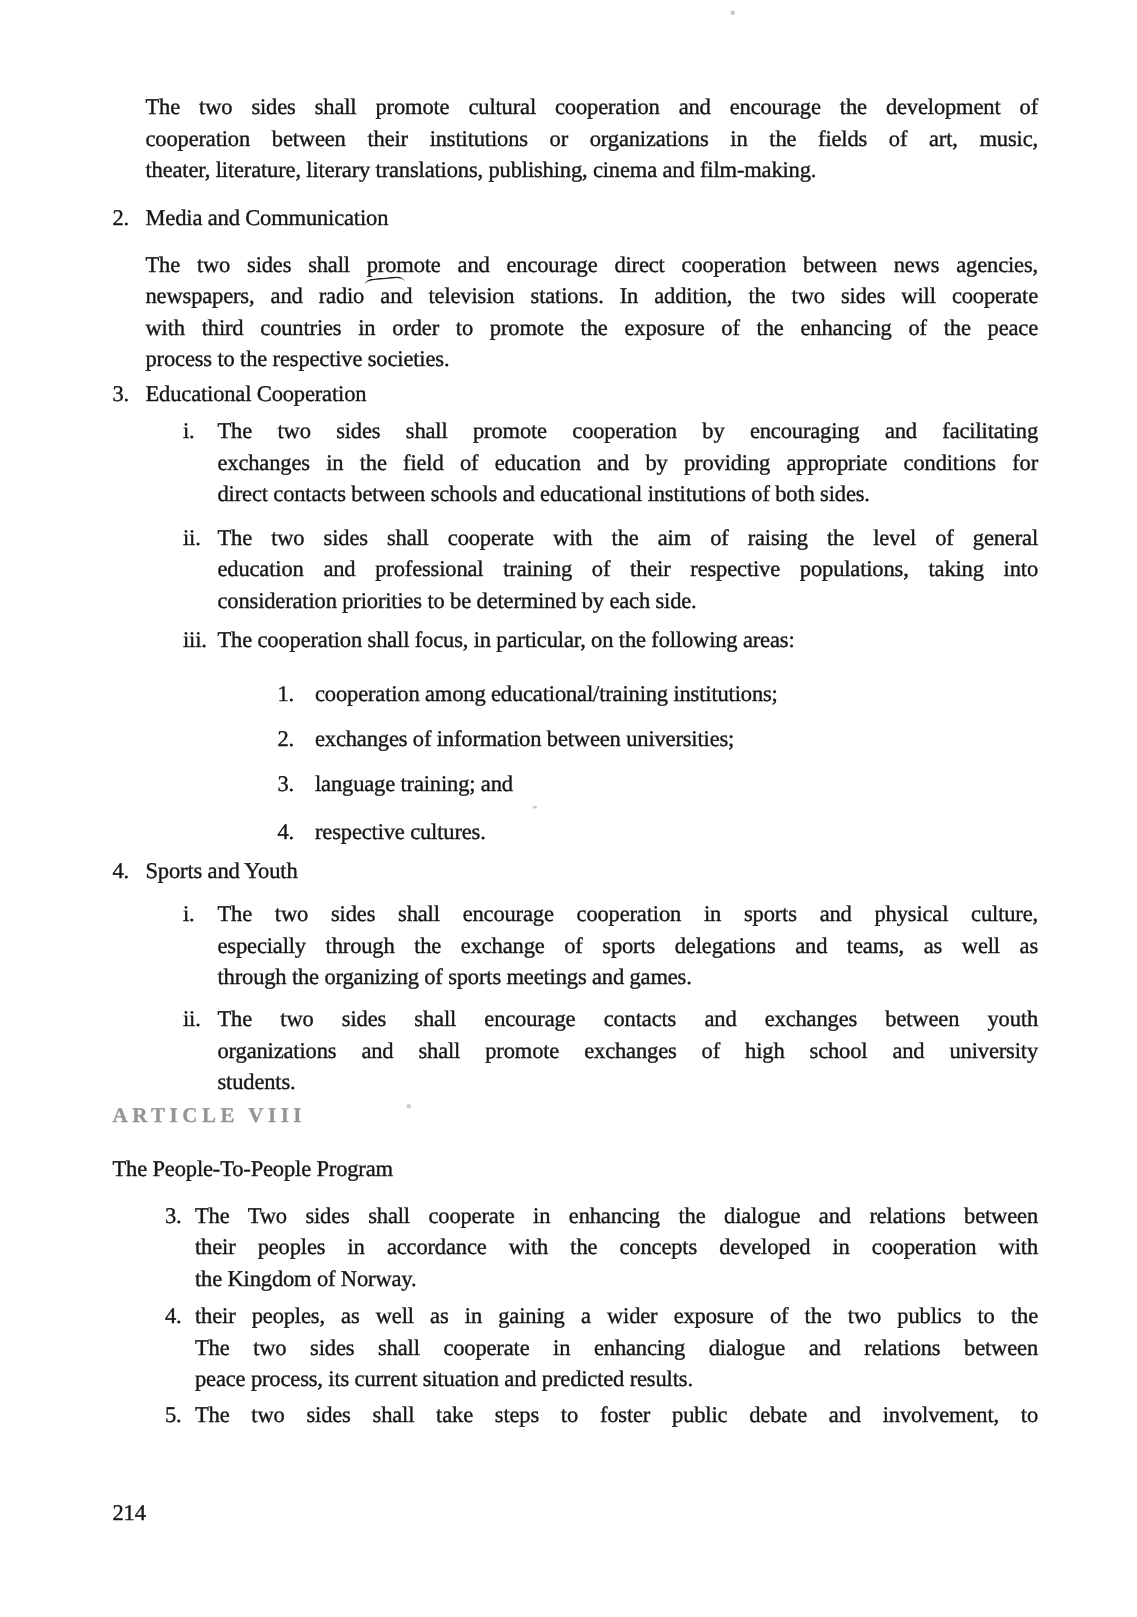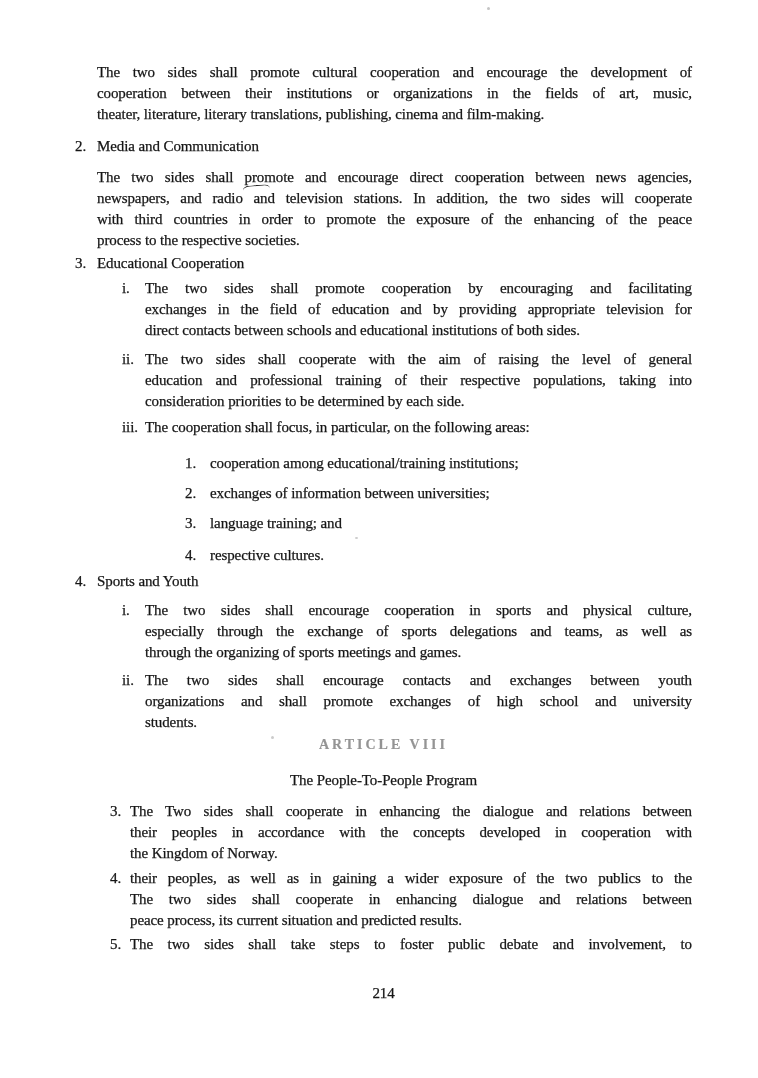--- a/index.html
+++ b/index.html
@@ -26,21 +26,21 @@
   .itext { flex:1 1 auto; min-width:0; }
   
   .ind-p { margin-left:22px; }            
   .ind-r { margin-left:47px; }            
   .marker-r { width:23px; }
   .ind-n { margin-left:110px; }           
   .marker-n { width:25px; }
   .ind-g { margin-left:35px; }            
   .marker-g { width:20px; }
   .marker-s { width:22px; }               
-  .centered { text-align:center; }
+  .centered { text-align:left; }
   
   .article-degraded {
     color:#3d3d3d; opacity:.55;
     filter:blur(.5px);
     font-weight:bold; letter-spacing:3px; font-size:14px;
     -webkit-text-stroke:0.2px #3d3d3d;
   }
   
   .artifact { position:absolute; }
   .tilde-mark {
@@ -82,21 +82,21 @@
 
   <div class="row" style="margin-top:2px">
     <span class="marker marker-s">3.</span>
     <span class="tl">Educational Cooperation</span>
   </div>
 
   <div class="row ind-r" style="margin-top:4px">
     <span class="marker marker-r">i.</span>
     <div class="itext">
       <div class="tl jl">The two sides shall promote cooperation by encouraging and facilitating</div>
-      <div class="tl jl">exchanges in the field of education and by providing appropriate television for</div>
+      <div class="tl jl">exchanges in the field of education and by providing appropriate conditions for</div>
       <div class="tl">direct contacts between schools and educational institutions of both sides.</div>
     </div>
   </div>
 
   <div class="row ind-r" style="margin-top:8px">
     <span class="marker marker-r">ii.</span>
     <div class="itext">
       <div class="tl jl">The two sides shall cooperate with the aim of raising the level of general</div>
       <div class="tl jl">education and professional training of their respective populations, taking into</div>
       <div class="tl">consideration priorities to be determined by each side.</div>
@@ -180,15 +180,15 @@
     </div>
   </div>
 
   <div class="row ind-g" style="margin-top:3px">
     <span class="marker marker-g">5.</span>
     <div class="itext">
       <div class="tl jl">The two sides shall take steps to foster public debate and involvement, to</div>
     </div>
   </div>
 
-  <div class="tl centered" style="margin-top:28px">214</div>
+  <div class="tl centered" style="margin-top:44px">214</div>
 
 </div>
 
 </body></html>

